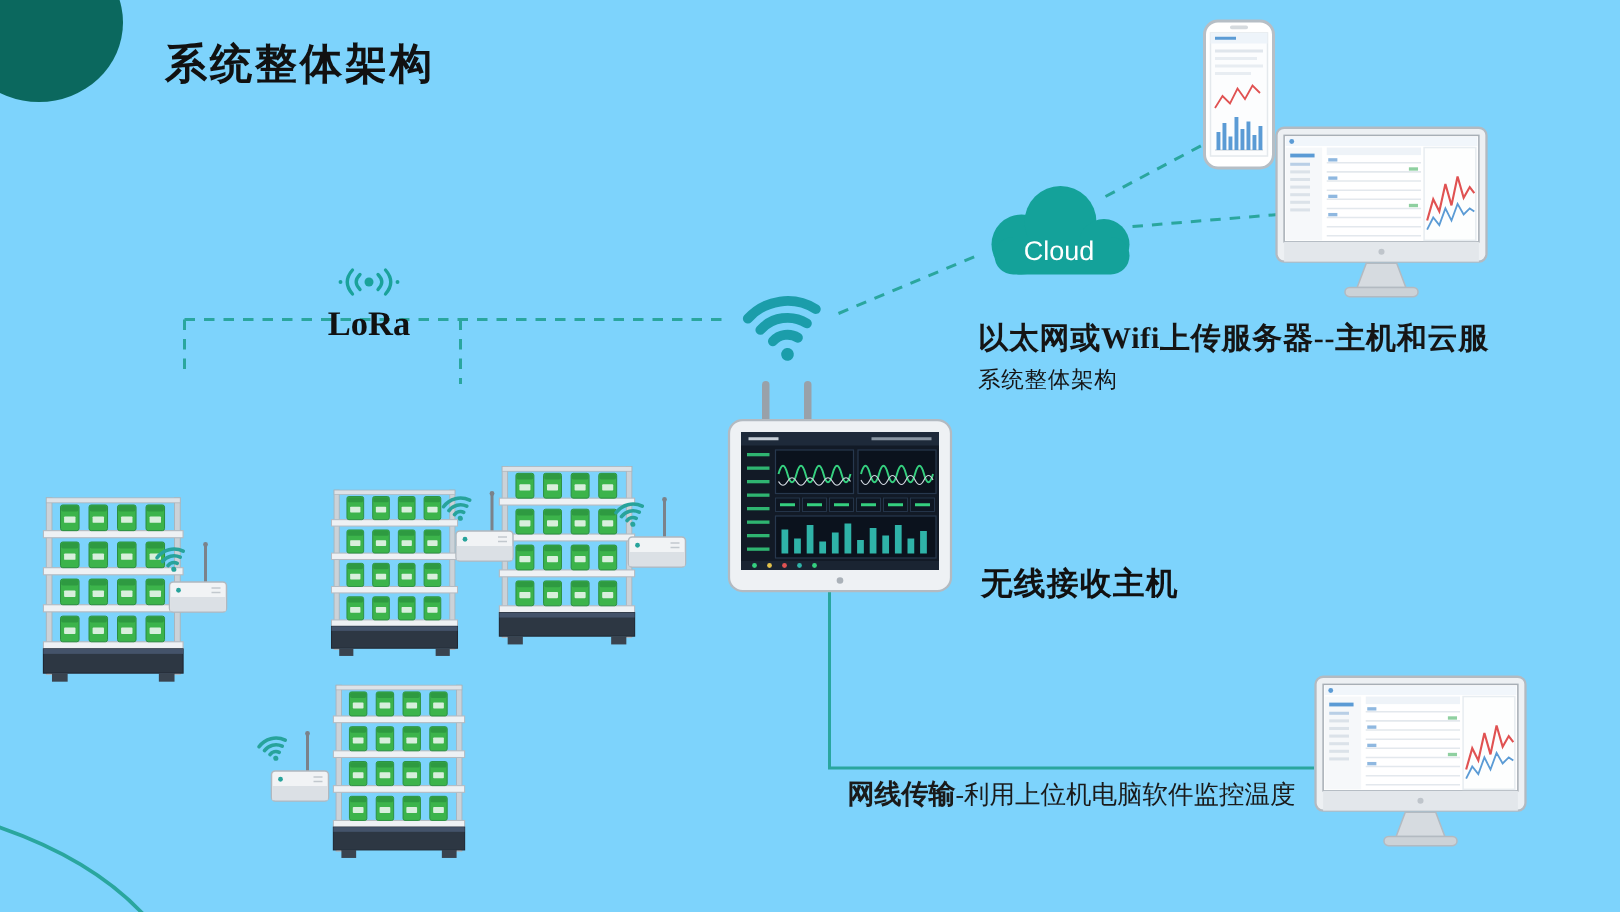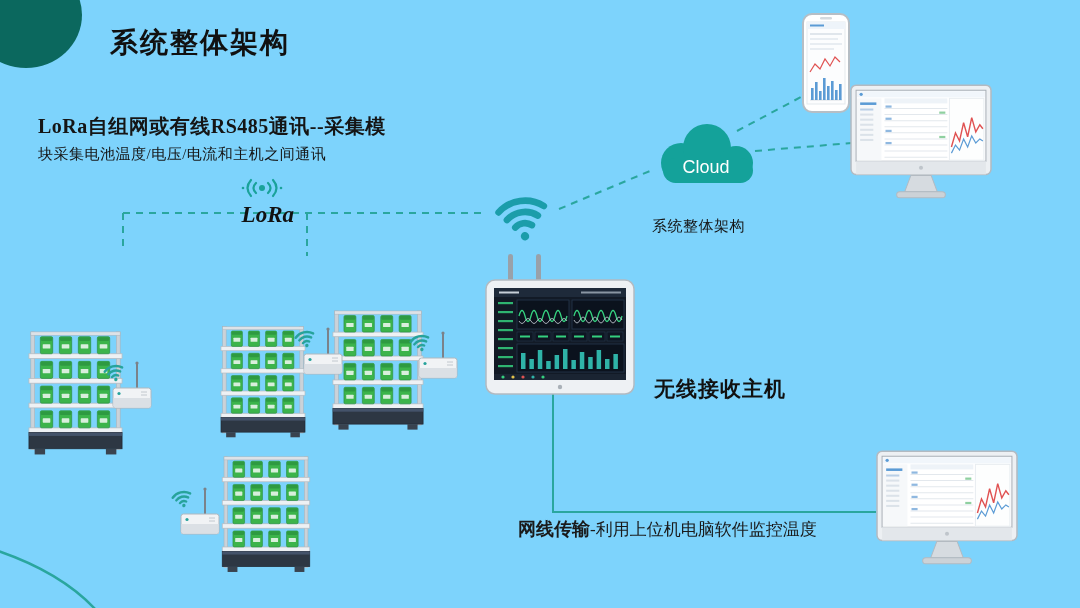--- a/index.html
+++ b/index.html
@@ -7,25 +7,25 @@
   .stage { position:relative; width:1080px; height:608px; background:#7dd3fc; overflow:hidden;
            font-family:"Liberation Sans", sans-serif; color:#1a1a1a; }
   .abs { position:absolute; }
   .corner-blob { position:absolute; left:-30px; top:-38px; width:112px; height:106px;
                  border-radius:50%; background:#0b685e; }
   .page-title { position:absolute; left:110px; top:24px; font-size:28px; font-weight:800;
                 letter-spacing:2px; color:#111; font-family:"Liberation Sans",sans-serif; }
   .note { color:#151515; }
   .note-l1 { font-family:"Liberation Serif",serif; font-weight:700; font-size:20px; letter-spacing:0.5px; }
   .note-l2 { font-family:"Liberation Serif",serif; font-weight:400; font-size:15px; letter-spacing:0.5px; margin-top:5px; }
-  .lora-badge { text-align:right; width:96px;font-style:italic; }
+  .lora-badge { text-align:center; width:96px; }
   .lora-text { font-family:"Liberation Serif",serif; font-weight:700; font-size:23px; color:#111; margin-top:-2px; }
   .host-label { font-family:"Liberation Sans",sans-serif; font-weight:700; font-size:21px; letter-spacing:1px; color:#111;margin-top:19px; }
   .wired-note { white-space:nowrap; }
-  .wired-bold { font-family:Liberation Sans, sans-serif; font-weight:700; font-size:18px; }
+  .wired-bold { font-family:Liberation Sans, sans-serif; font-weight:700; font-size:18px;margin-left:47px; }
   .wired-rest { font-family:"Liberation Serif",serif; font-weight:400; font-size:17px; }
 </style>
 </head>
 <body>
 
 <div class="stage">
 
   <svg style="position:absolute;width:0;height:0" aria-hidden="true">
     <defs>
       <g id="batt">
@@ -127,24 +127,20 @@
       <path d="M737,131 L801,97"></path>
       <path d="M755,151 L852,143"></path>
     </g>
     <path d="M553,394 L553,512 L876,512" stroke="#2aa69e" stroke-width="2" fill="none"></path>
     <path d="M-2,551 C36,564 70,582 96,610" stroke="#2aa69e" stroke-width="2.5" fill="none"></path>
   </svg>
 
   <div class="corner-blob"></div>
   <h1 class="page-title">系统整体架构</h1>
 
-  <div class="abs note" style="left:38px;top:113px;width:400px">
-    <div class="note-l1">LoRa自组网或有线RS485通讯--采集模</div>
-    <div class="note-l2">块采集电池温度/电压/电流和主机之间通讯</div>
-  </div>
 
   <div class="abs lora-badge" style="left:198px;top:176px">
     <svg width="64" height="24" viewBox="0 0 64 24">
       <g stroke="#1aa29a" stroke-width="2.2" fill="none" stroke-linecap="round">
         <path d="M26,7 Q21,12 26,17"></path>
         <path d="M21,4 Q14,12 21,20"></path>
         <path d="M38,7 Q43,12 38,17"></path>
         <path d="M43,4 Q50,12 43,20"></path>
       </g>
       <circle cx="32" cy="12" r="3" fill="#1aa29a"></circle>
@@ -193,20 +189,21 @@
     <rect x="30" y="69" width="2.6" height="19" fill="#5b9bd5"></rect>
     <rect x="34" y="78" width="2.6" height="10" fill="#5b9bd5"></rect>
     <rect x="38" y="72" width="2.6" height="16" fill="#5b9bd5"></rect>
   </svg>
 
   <svg class="abs" style="left:850px;top:84px" width="142" height="120" viewBox="0 0 140 118">
     <use href="#imac"></use>
   </svg>
 
   <div class="abs note" style="left:652px;top:212px;width:405px">
+    <div class="note-l1">以太网或Wifi上传服务器--主机和云服</div>
     <div class="note-l2">系统整体架构</div>
   </div>
 
   <svg class="abs" style="left:483px;top:250px" width="154" height="152" viewBox="0 0 154 152">
     <rect x="25" y="4" width="5" height="28" rx="2.5" fill="#99a1a9"></rect>
     <rect x="53" y="4" width="5" height="28" rx="2.5" fill="#99a1a9"></rect>
     <rect x="3" y="30" width="148" height="114" rx="9" fill="#eef1f4" stroke="#b3bac1" stroke-width="1.5"></rect>
     <rect x="11" y="38" width="132" height="92" rx="2" fill="#121a26"></rect>
     <rect x="11" y="38" width="132" height="9" fill="#1e2a3a"></rect>
     <rect x="16" y="41.5" width="20" height="2" fill="#c7cfd8"></rect>

